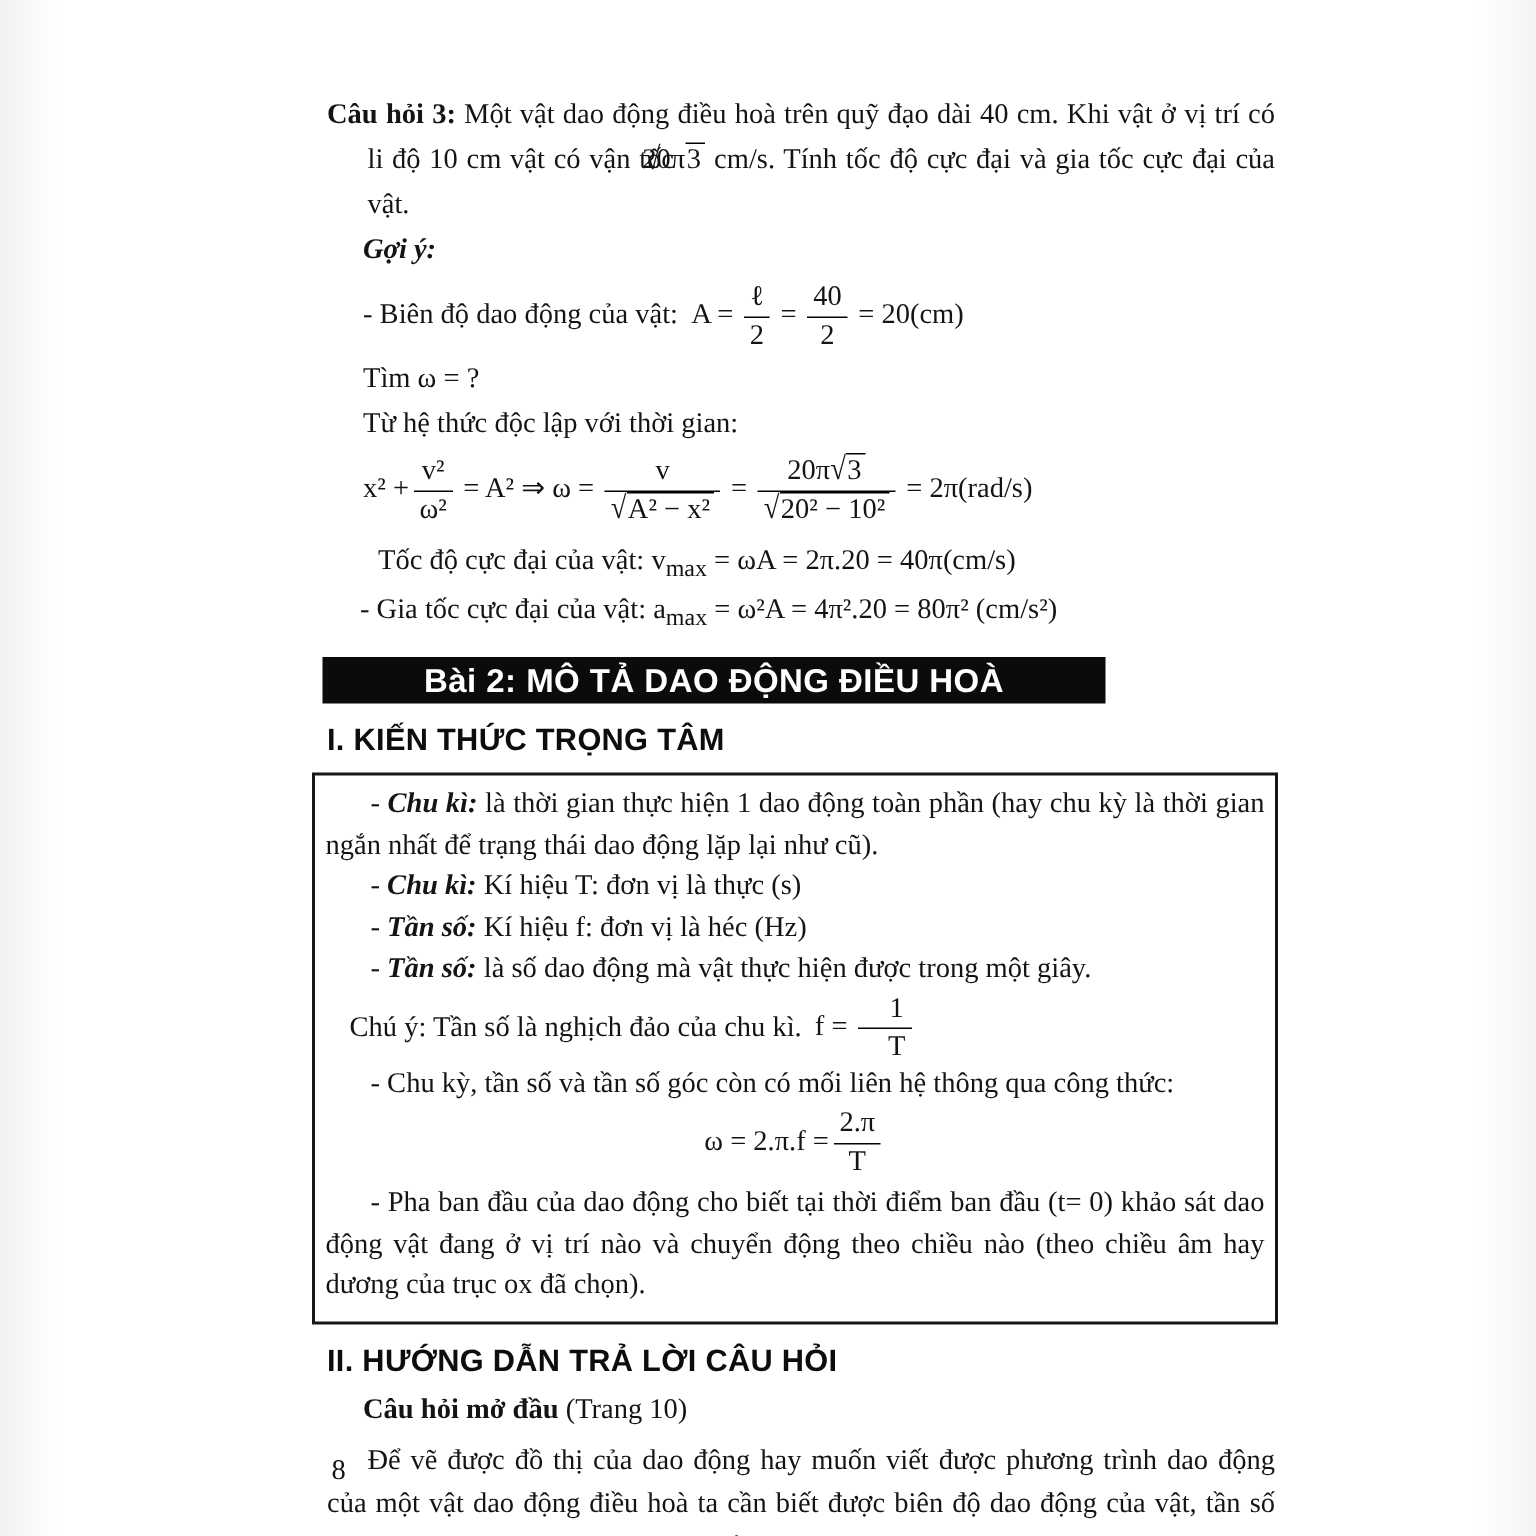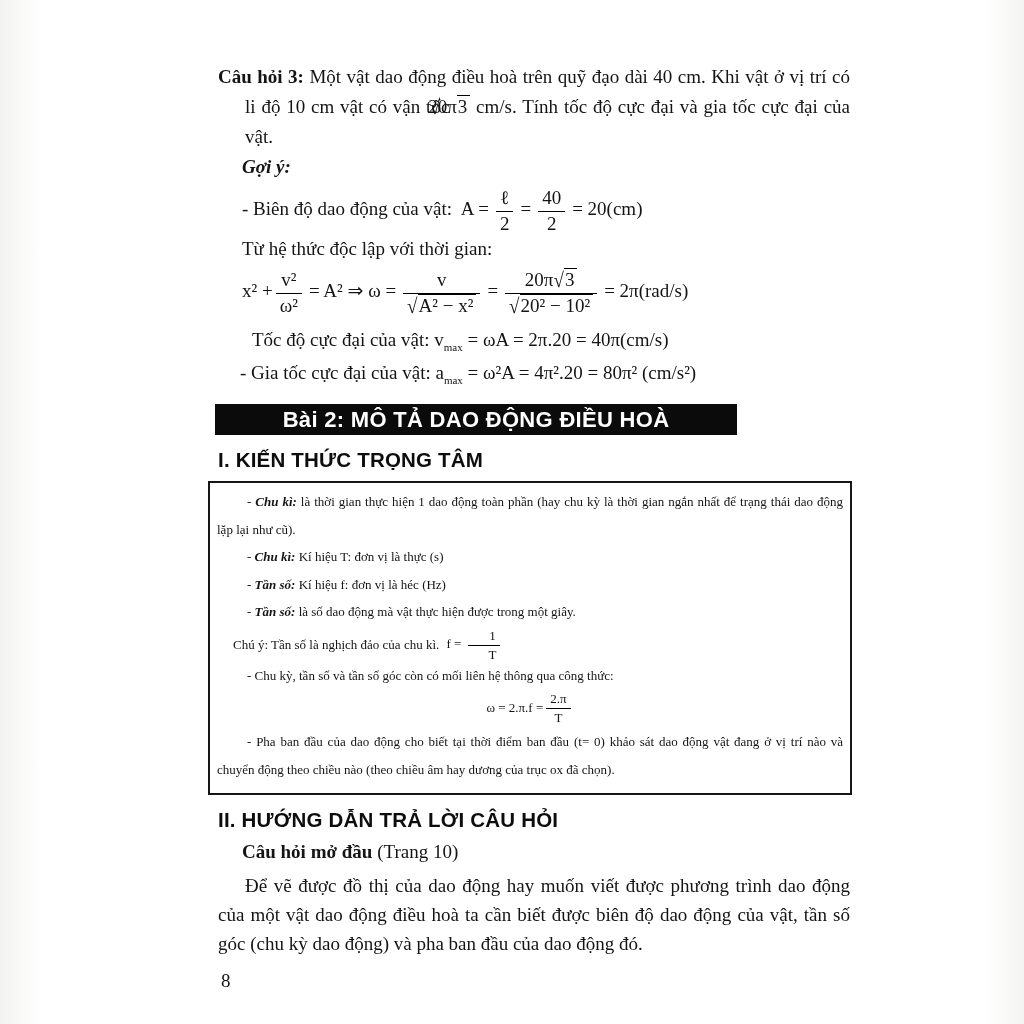--- a/index.html
+++ b/index.html
@@ -25,42 +25,42 @@
   .bi{font-weight:bold;font-style:italic;}
   
   .frac{display:inline-block;vertical-align:middle;text-align:center;
         line-height:1.08;margin:0 3px;}
   .frac .num{display:block;padding:0 4px 2px;border-bottom:1.7px solid #000;white-space:nowrap;}
   .frac .den{display:block;padding:2px 4px 0;white-space:nowrap;}
   
   .sqrt{white-space:nowrap;display:inline-block;}
   .rad{display:inline-block;transform:scaleY(1.12);}
   .sqrt-body{border-top:1.7px solid #000;padding:0 3px 0 1px;}
-  sub.mx-sub{font-size:11px;line-height:0;}
+  sub.mx-sub{font-size:16px;line-height:0;}
   .op{margin:0 4px;}
   .formula-line{margin-top:8px;}
   
   .banner{
     margin:16px 0 0 -3px;width:522px;height:31px;
     background:#0b0b0b;color:#ffffff;
     font-family:"Liberation Sans", sans-serif;font-weight:bold;
     font-size:22px;line-height:31px;text-align:center;letter-spacing:.3px;
   }
   .h-sans{
     font-family:"Liberation Sans", sans-serif;font-weight:bold;
     font-size:20.5px;line-height:24px;color:#0d0d0d;letter-spacing:.2px;
   }
   .h1{margin-top:13px;}
   .h2{margin-top:13px;}
   
   .kbox{
     margin:9px 0 0 -10px;width:626px;
     border:2px solid #161616;
     padding:5px 7px 10px 7px;
-    font-size:13px;line-height:27.5px;
+    font-size:19px;line-height:27.5px;
   }
   .kbox p{margin:0;text-align:justify;text-indent:30px;}
   .kbox p.note{text-indent:16px;margin-top:3px;}
   .kbox p.centered{text-align:center;text-indent:0;margin:3px 0;}
   .opening{margin:5px 0 0 24px;}
   .intro{margin-top:4px;text-indent:27px;line-height:29px;}
   .page-num{position:absolute;left:221px;top:970px;font-size:19px;}
 </style>
 </head>
 <body>
@@ -72,20 +72,21 @@
       <b class="lbl">Câu hỏi 3:</b><span> Một vật dao động điều hoà trên quỹ đạo dài 40 cm. Khi vật ở vị trí có li độ 10 cm vật có vận tốc </span><span class="sqrt"><span>20π</span><span class="rad">√</span><span class="sqrt-body">3</span></span><span> cm/s. Tính tốc độ cực đại và gia tốc cực đại của vật.</span>
     </p>
 
     <p class="bi ind" style="margin-top:0;margin-bottom:0;">Gợi ý:</p>
 
     <p class="ind formula-line" style="margin-top:6px;margin-bottom:0;">
       <span>- Biên độ dao động của vật:</span>
       <span class="op">A =</span><span class="frac"><span class="num">ℓ</span><span class="den">2</span></span><span class="op">=</span><span class="frac"><span class="num">40</span><span class="den">2</span></span><span class="op">= 20(cm)</span>
     </p>
 
+    <p class="ind" style="margin:4px 0 0 24px;">Tìm ω = ?</p>
 
     <p class="ind" style="margin:0 0 0 24px;">Từ hệ thức độc lập với thời gian:</p>
 
     <p class="ind formula-line" style="margin-top:6px;margin-bottom:0;">
       <span>x² +</span><span class="frac"><span class="num">v²</span><span class="den">ω²</span></span><span class="op">= A² ⇒ ω =</span><span class="frac"><span class="num">v</span><span class="den"><span class="rad">√</span><span class="sqrt-body">A² − x²</span></span></span><span class="op">=</span><span class="frac"><span class="num"><span>20π</span><span class="rad">√</span><span class="sqrt-body">3</span></span><span class="den"><span class="rad">√</span><span class="sqrt-body">20² − 10²</span></span></span><span class="op">= 2π(rad/s)</span>
     </p>
 
     <p style="margin:9px 0 0 34px;">
       <span>Tốc độ cực đại của vật:</span>
       <span>v</span><sub class="mx-sub">max</sub>

